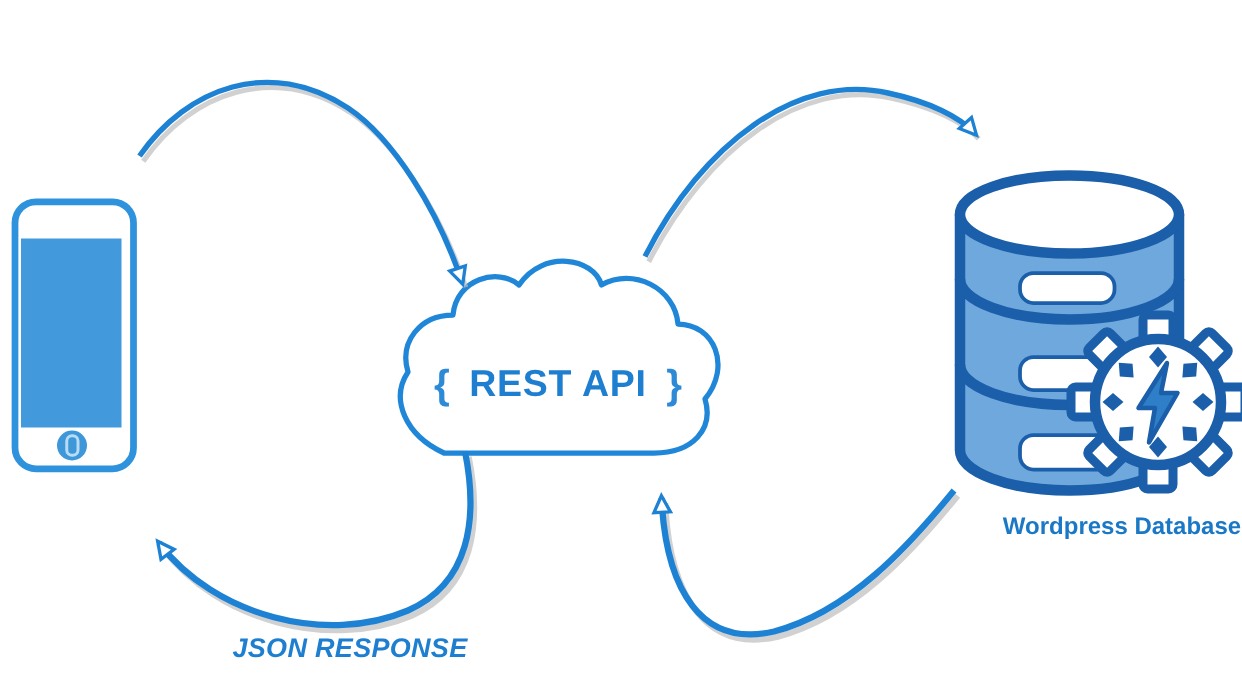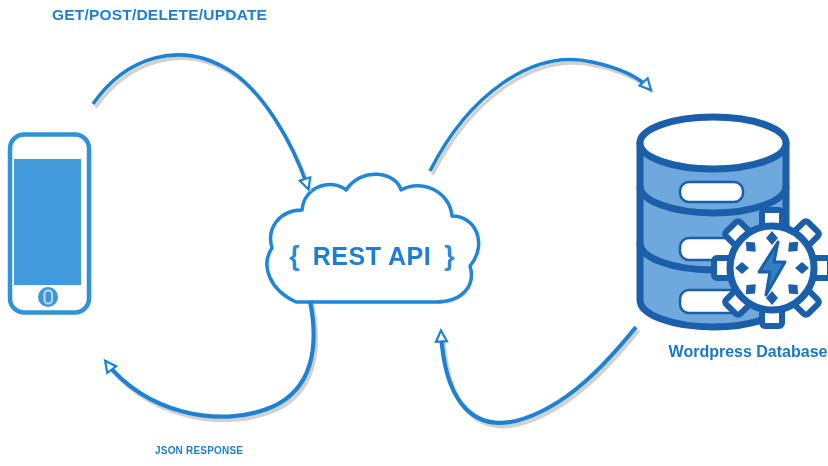--- a/index.html
+++ b/index.html
@@ -5,21 +5,21 @@
   html,body{margin:0;padding:0;background:#fff;}
   .canvas{
     position:relative;width:828px;height:466px;background:#ffffff;
     overflow:hidden;font-family:"Liberation Sans",sans-serif;
   }
   .layer{position:absolute;left:0;top:0;}
   .lbl{
     position:absolute;font-weight:bold;color:#1e7fd0;white-space:nowrap;
   }
   .lbl-request{left:52px;top:6px;font-size:15.5px;letter-spacing:.2px;}
-  .lbl-response{left:155px;top:445px;font-size:10px;letter-spacing:.2px;}
+  .lbl-response{left:155px;top:422px;font-size:18px;letter-spacing:.2px;font-style:italic;}
   .lbl-database{left:648px;top:343px;width:200px;text-align:center;font-size:16px;color:#1a78c6;}
   .cloud-text{
     position:absolute;left:258px;top:236px;width:228px;height:40px;
     display:flex;align-items:center;justify-content:center;gap:13px;
   }
   .cloud-text .brace{
     font-size:27px;font-weight:600;color:#2d8ad6;line-height:1;
   }
   .cloud-text .api{
     font-size:25px;font-weight:bold;color:#1e7fd0;letter-spacing:.5px;line-height:1;
@@ -101,21 +101,20 @@
       <path d="M 636 327 C 606 364, 566 408, 516 421 C 468 432, 444 394, 441 332" stroke-width="4"></path>
       <path d="M 310 301 C 319 346, 313 389, 272 407 C 218 430, 143 411, 106 362" stroke-width="4"></path>
     </g>
 
     <path d="M 93 104 C 125 58, 180 38, 232 72 C 262 92, 292 140, 308 188" fill="none" stroke="#1e82d4" stroke-width="3.6" marker-end="url(#head)"></path>
     <path d="M 430 171 C 468 96, 532 48, 592 62 C 620 68, 640 78, 650 89" fill="none" stroke="#1e82d4" stroke-width="3.6" marker-end="url(#head)"></path>
     <path d="M 636 327 C 606 364, 566 408, 516 421 C 468 432, 444 394, 441 332" fill="none" stroke="#1e82d4" stroke-width="4.2" marker-end="url(#head)"></path>
     <path d="M 310 301 C 319 346, 313 389, 272 407 C 218 430, 143 411, 106 362" fill="none" stroke="#1e82d4" stroke-width="4.2" marker-end="url(#head)"></path>
   </svg>
 
-  <div class="lbl lbl-request">GET/POST/DELETE/UPDATE</div>
 
   <div class="cloud-text">
     <span class="brace">{</span>
     <span class="api">REST API</span>
     <span class="brace">}</span>
   </div>
 
   <div class="lbl lbl-response">JSON RESPONSE</div>
 
   <div class="lbl lbl-database">Wordpress Database</div>

